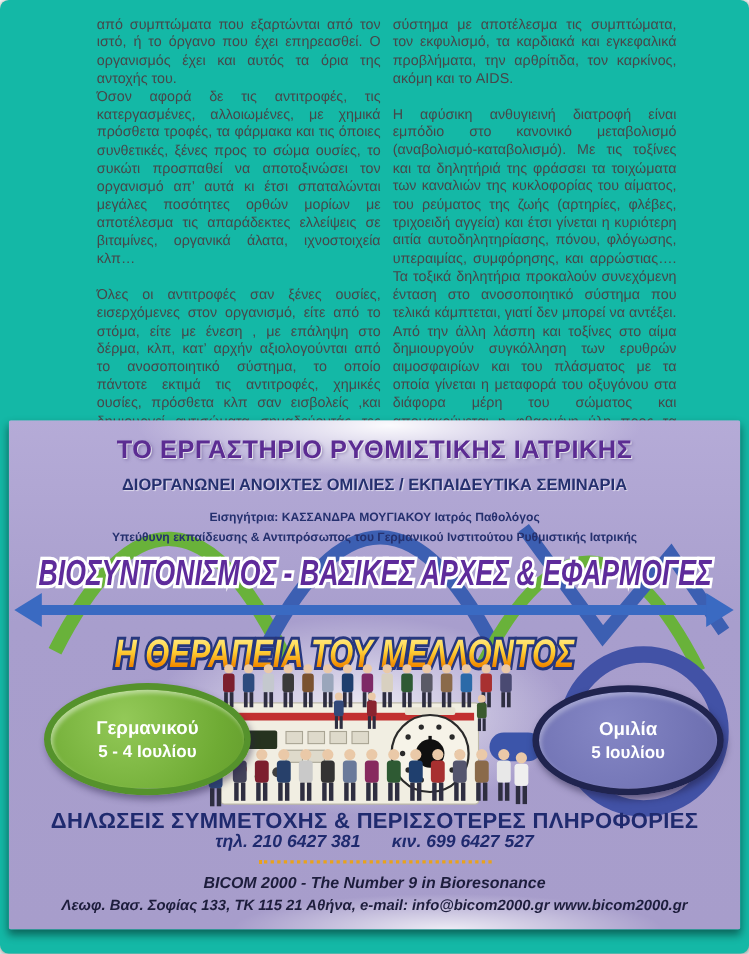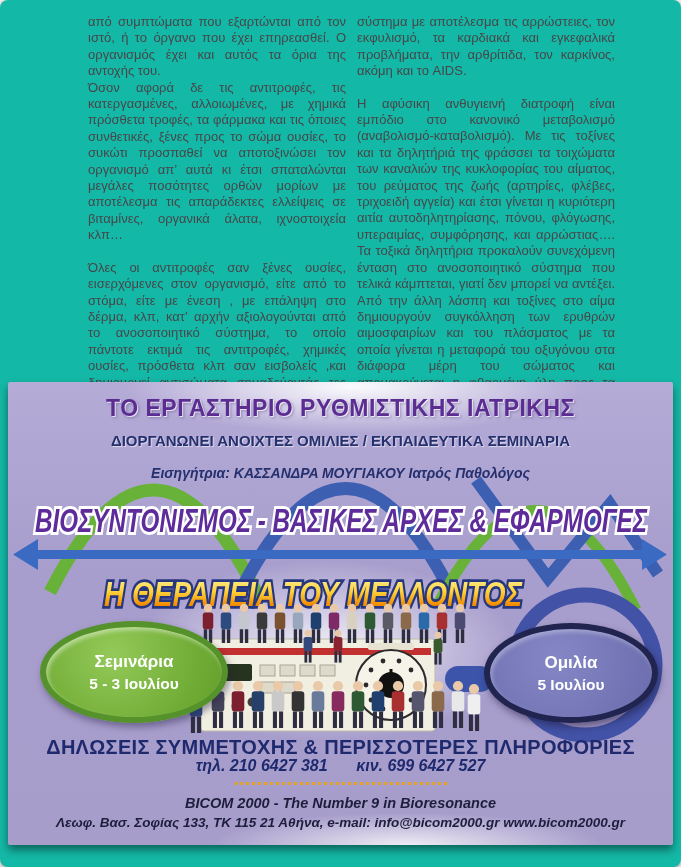--- a/index.html
+++ b/index.html
@@ -29,21 +29,21 @@
       radial-gradient(ellipse 42% 10% at 60% 100%, rgba(255,255,255,.8), rgba(255,255,255,0) 70%),
       linear-gradient(180deg,#b5abd7 0%, #a89ecd 40%, #a79dcb 100%);
     box-shadow:0 5px 8px rgba(0,0,0,.45);
   }
   .ad .decor{position:absolute;inset:0;width:100%;height:100%;}
   .ad-line{position:absolute;left:0;right:0;text-align:center;white-space:nowrap;}
   .ad-title{top:13px;font-size:23px;font-weight:bold;letter-spacing:.5px;color:#5b2c92;
             text-shadow:1px 1px 0 rgba(255,255,255,.75), 2px 2px 3px rgba(60,40,110,.35);}
   .ad-subtitle{top:50px;font-size:15px;font-weight:bold;color:#25306e;
                text-shadow:1px 1px 1px rgba(255,255,255,.6);}
-  .ad-sp{font-size:14px;font-weight:bold;font-style:italic;color:#25306e;}
+  .ad-sp{font-size:11px;font-weight:bold;color:#25306e;}
   .sp1{top:83px;}
   .sp2{top:101px;}
   
   .badge{position:absolute;border-radius:50%;display:flex;flex-direction:column;
          align-items:center;justify-content:center;color:#fff;font-weight:bold;
          text-align:center;box-shadow:2px 4px 7px rgba(40,30,70,.45);}
   .badge .b1{font-size:17px;}
   .badge .b2{font-size:15.5px;margin-top:3px;}
   .badge-green{
     left:32px;top:239px;width:176px;height:90px;
@@ -72,21 +72,21 @@
 
 <div class="page">
 
   <div class="article">
     <div class="col col-left">
       <p>από συμπτώματα που εξαρτώνται από τον ιστό, ή το όργανο που έχει επηρεασθεί. Ο οργανισμός έχει και αυτός τα όρια της αντοχής του.</p>
       <p>Όσον αφορά δε τις αντιτροφές, τις κατεργασμένες, αλλοιωμένες, με χημικά πρόσθετα τροφές, τα φάρμακα και τις όποιες συνθετικές, ξένες προς το σώμα ουσίες, το συκώτι προσπαθεί να αποτοξινώσει τον οργανισμό απ’ αυτά κι έτσι σπαταλώνται μεγάλες ποσότητες ορθών μορίων με αποτέλεσμα τις απαράδεκτες ελλείψεις σε βιταμίνες, οργανικά άλατα, ιχνοστοιχεία κλπ…</p>
       <p class="gap">Όλες οι αντιτροφές σαν ξένες ουσίες, εισερχόμενες στον οργανισμό, είτε από το στόμα, είτε με ένεση , με επάληψη στο δέρμα, κλπ, κατ’ αρχήν αξιολογούνται από το ανοσοποιητικό σύστημα, το οποίο πάντοτε εκτιμά τις αντιτροφές, χημικές ουσίες, πρόσθετα κλπ σαν εισβολείς ,και δημιουργεί αντισώματα σημαδεύοντάς τες προς καταστροφή. Αυτό είναι μια συνεχόμενη μάχη, που εξασθενεί το σώμα και τελικά το ανοσοποιητικό</p>
     </div>
     <div class="col col-right">
-      <p>σύστημα με αποτέλεσμα τις αρρώστειες, τον εκφυλισμό, τα καρδιακά και εγκεφαλικά προβλήματα, την αρθρίτιδα, τον καρκίνος,  ακόμη και το AIDS.</p>
+      <p>σύστημα με αποτέλεσμα τις συμπτώματα, τον εκφυλισμό, τα καρδιακά και εγκεφαλικά προβλήματα, την αρθρίτιδα, τον καρκίνος,  ακόμη και το AIDS.</p>
       <p class="gap">Η αφύσικη ανθυγιεινή διατροφή είναι εμπόδιο στο κανονικό μεταβολισμό (αναβολισμό-καταβολισμό). Με τις τοξίνες και τα δηλητήριά της φράσσει τα τοιχώματα των καναλιών της κυκλοφορίας του αίματος, του ρεύματος της ζωής (αρτηρίες, φλέβες, τριχοειδή αγγεία) και έτσι γίνεται  η κυριότερη αιτία αυτοδηλητηρίασης, πόνου, φλόγωσης, υπεραιμίας, συμφόρησης, και αρρώστιας…. Τα τοξικά δηλητήρια προκαλούν συνεχόμενη ένταση στο ανοσοποιητικό σύστημα που τελικά κάμπτεται, γιατί δεν μπορεί να αντέξει. Από την άλλη λάσπη και τοξίνες στο αίμα δημιουργούν συγκόλληση των ερυθρών αιμοσφαιρίων και του πλάσματος με τα οποία γίνεται η μεταφορά του οξυγόνου στα διάφορα μέρη του σώματος και απομακρύνεται η φθαρμένη ύλη προς τα απεκκριτικά όργανα.</p>
       <p class="cont">συνεχίζεται….</p>
     </div>
   </div>
 
   <div class="ad">
 
     <svg class="decor" viewBox="0 0 665 463">
       <defs>
         <linearGradient id="gg" x1="0" y1="0" x2="0" y2="1">
@@ -185,24 +185,25 @@
         <use href="#prs" transform="translate(410,328) scale(1.5)" color="#55566e"></use>
         <use href="#prs" transform="translate(430,328) scale(1.5)" color="#8a6a4a"></use>
         <use href="#prs" transform="translate(450,328) scale(1.5)" color="#e8e8e8"></use>
         <use href="#prs" transform="translate(466,331) scale(1.5)" color="#efefef"></use>
       </g>
     </svg>
 
     <div class="ad-line ad-subtitle">ΔΙΟΡΓΑΝΩΝΕΙ ΑΝΟΙΧΤΕΣ ΟΜΙΛΙΕΣ / ΕΚΠΑΙΔΕΥΤΙΚΑ ΣΕΜΙΝΑΡΙΑ</div>
     <div class="ad-line ad-title">ΤΟ ΕΡΓΑΣΤΗΡΙΟ ΡΥΘΜΙΣΤΙΚΗΣ ΙΑΤΡΙΚΗΣ</div>
     <div class="ad-line ad-sp sp1">Εισηγήτρια: ΚΑΣΣΑΝΔΡΑ ΜΟΥΓΙΑΚΟΥ  Ιατρός Παθολόγος</div>
+    <div class="ad-line ad-sp sp2">Υπεύθυνη εκπαίδευσης &amp; Αντιπρόσωπος του Γερμανικού Ινστιτούτου Ρυθμιστικής Ιατρικής</div>
 
     <div class="badge badge-green">
-      <div class="b1">Σεμινάρια</div>
-      <div class="b2">5 - 3 Ιουλίου</div>
+      <div class="b1">Γερμανικού</div>
+      <div class="b2">5 - 4 Ιουλίου</div>
     </div>
     <div class="badge badge-blue">
       <div class="b1">Ομιλία</div>
       <div class="b2">5 Ιουλίου</div>
     </div>
 
     <div class="ad-line contact-heading">ΔΗΛΩΣΕΙΣ ΣΥΜΜΕΤΟΧΗΣ &amp; ΠΕΡΙΣΣΟΤΕΡΕΣ ΠΛΗΡΟΦΟΡΙΕΣ</div>
     <div class="ad-line phone-line">
       <span class="ph">τηλ. 210 6427 381</span>
       <span class="ph">κιν. 699 6427 527</span>

